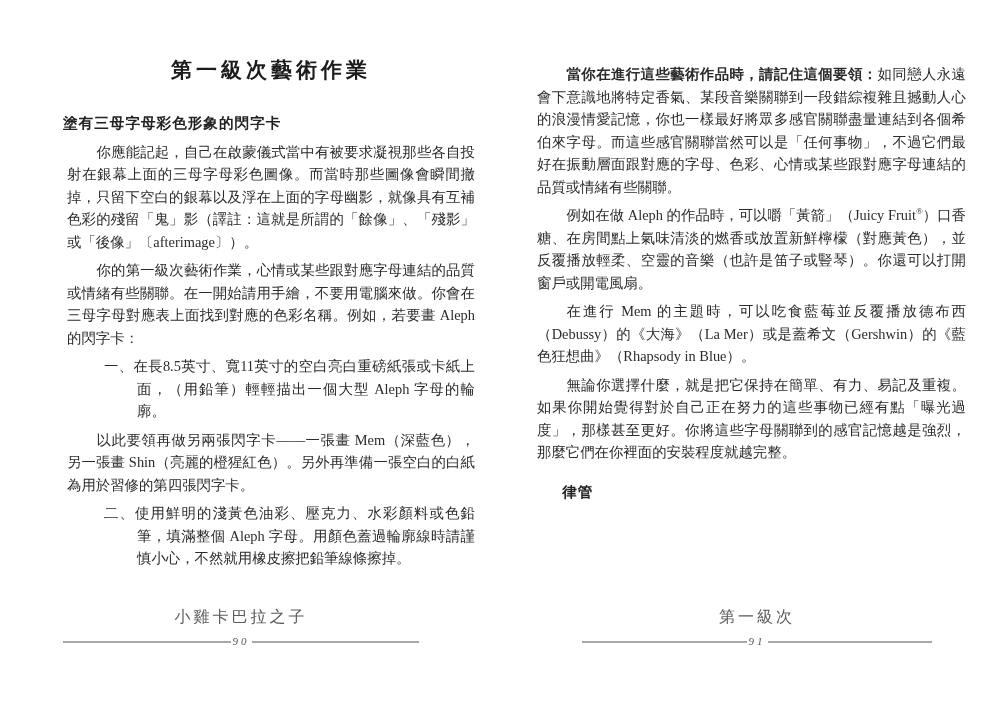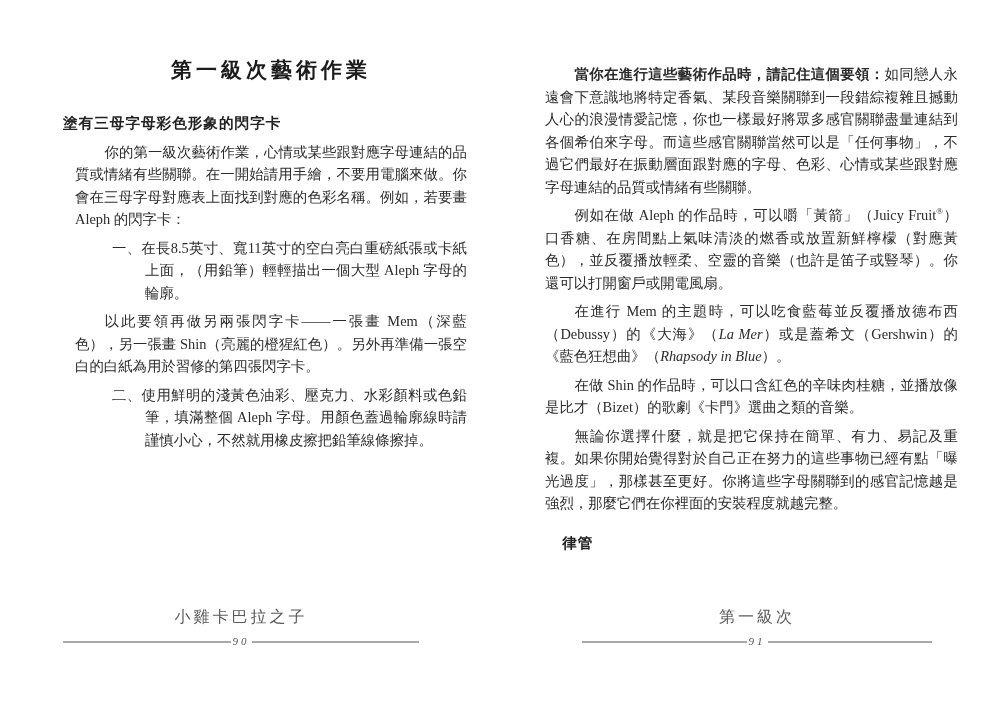--- a/index.html
+++ b/index.html
@@ -47,29 +47,29 @@
     margin: 28px 0 5px 0;
     color: #222222;
     text-align: left;
   }
   .section-heading.indented {
     text-indent: 2em;
     margin-top: 17px;
     margin-bottom: 9px;
   }
   p.para {
-    margin: 6px 12px;
+    margin: 6px 4px;
     text-indent: 2.05em;
   }
   p.num-item {
     padding-left: 70px;
     text-indent: -33px;
   }
   .lead-bold { font-weight: bold; }
-  .latin-italic { font-style: italic; }
+  .latin-italic { }
   sup.reg { font-size: 9px; line-height: 0; }
 
   .page-footer {
     position: absolute;
     text-align: center;
   }
   .footer-left  { left: 63px;  top: 609px; width: 356px; }
   .footer-right { left: 582px; top: 609px; width: 350px; }
   .running-title {
     font-size: 16px;
@@ -98,31 +98,31 @@
   }
 </style>
 </head>
 <body>
 
 <div class="spread">
 
   <section class="page page-left">
     <h1 class="chapter-title">第一級次藝術作業</h1>
     <h2 class="section-heading">塗有三母字母彩色形象的閃字卡</h2>
+    <p class="para">你應能記起，自己在啟蒙儀式當中有被要求凝視那些各自投射在銀幕上面的三母字母彩色圖像。而當時那些圖像會瞬間撤掉，只留下空白的銀幕以及浮在上面的字母幽影，就像具有互補色彩的殘留「鬼」影（譯註：這就是所謂的「餘像」、「殘影」或「後像」〔afterimage〕）。</p>
     <p class="para">你的第一級次藝術作業，心情或某些跟對應字母連結的品質或情緒有些關聯。在一開始請用手繪，不要用電腦來做。你會在三母字母對應表上面找到對應的色彩名稱。例如，若要畫 Aleph 的閃字卡：</p>
     <p class="para num-item">一、在長8.5英寸、寬11英寸的空白亮白重磅紙張或卡紙上面，（用鉛筆）輕輕描出一個大型 Aleph 字母的輪廓。</p>
     <p class="para">以此要領再做另兩張閃字卡——一張畫 Mem（深藍色），另一張畫 Shin（亮麗的橙猩紅色）。另外再準備一張空白的白紙為用於習修的第四張閃字卡。</p>
     <p class="para num-item">二、使用鮮明的淺黃色油彩、壓克力、水彩顏料或色鉛筆，填滿整個 Aleph 字母。用顏色蓋過輪廓線時請謹慎小心，不然就用橡皮擦把鉛筆線條擦掉。</p>
   </section>
 
   <section class="page page-right">
     <p class="para"><span class="lead-bold">當你在進行這些藝術作品時，請記住這個要領：</span><span>如同戀人永遠會下意識地將特定香氣、某段音樂關聯到一段錯綜複雜且撼動人心的浪漫情愛記憶，你也一樣最好將眾多感官關聯盡量連結到各個希伯來字母。而這些感官關聯當然可以是「任何事物」，不過它們最好在振動層面跟對應的字母、色彩、心情或某些跟對應字母連結的品質或情緒有些關聯。</span></p>
     <p class="para"><span>例如在做 Aleph 的作品時，可以嚼「黃箭」（Juicy Fruit</span><sup class="reg">®</sup><span>）口香糖、在房間點上氣味清淡的燃香或放置新鮮檸檬（對應黃色），並反覆播放輕柔、空靈的音樂（也許是笛子或豎琴）。你還可以打開窗戶或開電風扇。</span></p>
     <p class="para"><span>在進行 Mem 的主題時，可以吃食藍莓並反覆播放德布西（Debussy）的《大海》（</span><span class="latin-italic">La Mer</span><span>）或是蓋希文（Gershwin）的《藍色狂想曲》（</span><span class="latin-italic">Rhapsody in Blue</span><span>）。</span></p>
-    <p class="para">在做 Shin 的作品時，可以口含紅色的辛味肉桂糖，並播放像是比才（Bizet）的歌劇《卡門》選曲之類的音樂。</p>
     <p class="para">無論你選擇什麼，就是把它保持在簡單、有力、易記及重複。如果你開始覺得對於自己正在努力的這些事物已經有點「曝光過度」，那樣甚至更好。你將這些字母關聯到的感官記憶越是強烈，那麼它們在你裡面的安裝程度就越完整。</p>
     <h2 class="section-heading indented">律管</h2>
   </section>
 
   <footer class="page-footer footer-left">
     <div class="running-title">小雞卡巴拉之子</div>
     <div class="rule-row">
       <span class="rule"></span>
       <span class="pagenum">90</span>
       <span class="rule"></span>

